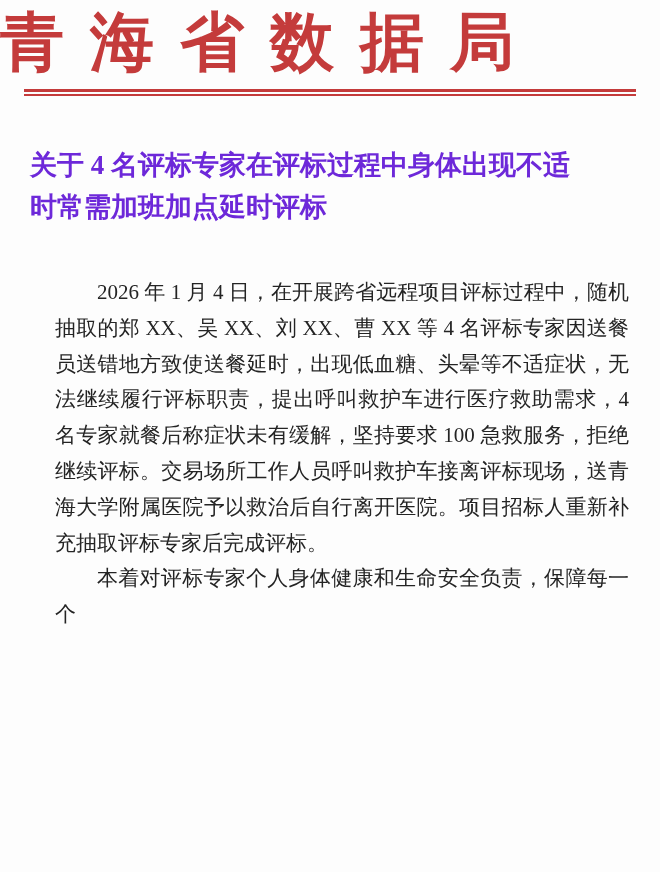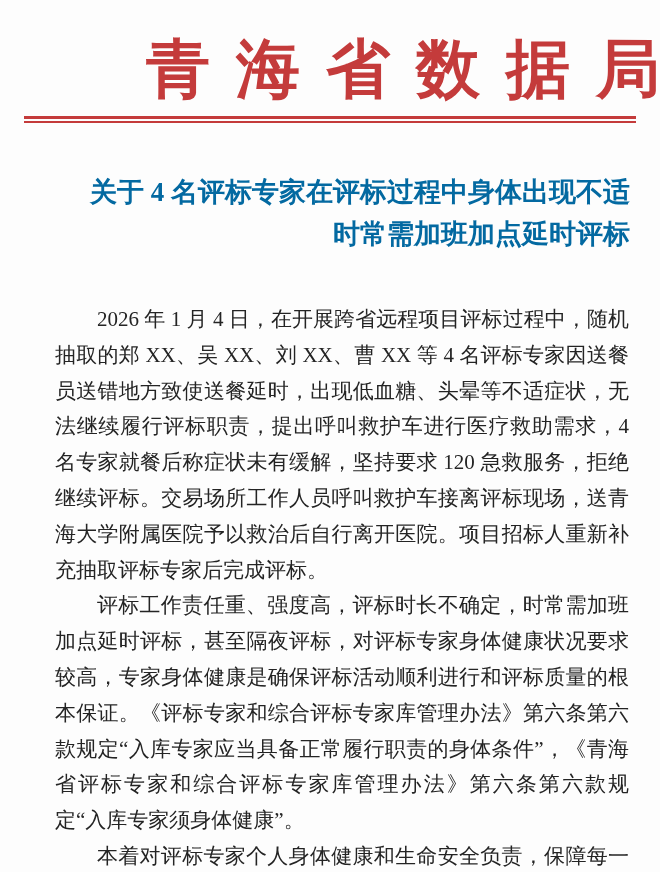--- a/index.html
+++ b/index.html
@@ -10,22 +10,22 @@
   .page {
     position: relative;
     width: 660px;
     height: 872px;
     margin: 0 auto;
     background: #fdfdfd;
     overflow: hidden;
     font-family: "Liberation Serif", "DejaVu Serif", serif;
   }
   .letterhead {
-    padding-top: 35px;
-    text-align: right;
+    padding-top: 8px;
+    text-align: left;
   }
   .agency-name {
     display: inline-block;
     color: #c43b3b;
     font-size: 64px;
     line-height: 70px;
     font-weight: bold;
     letter-spacing: 26px;
     margin-right: -26px; 
     white-space: nowrap;
@@ -33,22 +33,22 @@
   .double-rule {
     width: 612px;
     height: 2px;               
     margin: 11px auto 0 auto;
     border-top: 3px solid #c43b3b;
     border-bottom: 2px solid #c43b3b;
     box-sizing: content-box;
   }
   .doc-title {
     margin: 48px 30px 0 30px;
-    text-align: right;
-    color: #0369a1;
+    text-align: left;
+    color: #6d28d9;
     font-weight: bold;
     font-size: 27px;
     line-height: 42px;
   }
   .title-line {
     display: block;
   }
   .doc-body {
     margin-top: 47px;
     padding: 0 31px 0 55px;
@@ -71,18 +71,17 @@
     <div class="agency-name">青海省数据局</div>
     <div class="double-rule"></div>
   </div>
 
   <h1 class="doc-title">
     <span class="title-line">关于 4 名评标专家在评标过程中身体出现不适</span>
     <span class="title-line">时常需加班加点延时评标</span>
   </h1>
 
   <div class="doc-body">
-    <p>2026 年 1 月 4 日，在开展跨省远程项目评标过程中，随机抽取的郑 XX、吴 XX、刘 XX、曹 XX 等 4 名评标专家因送餐员送错地方致使送餐延时，出现低血糖、头晕等不适症状，无法继续履行评标职责，提出呼叫救护车进行医疗救助需求，4 名专家就餐后称症状未有缓解，坚持要求 120 急救服务，拒绝继续评标。交易场所工作人员呼叫救护车接离评标现场，送青海大学附属医院予以救治后自行离开医院。项目招标人重新补充抽取评标专家后完成评标。</p>
-    <p>评标工作责任重、强度高，评标时长不确定，时常需加班加点延时评标，甚至隔夜评标，对评标专家身体健康状况要求较高，专家身体健康是确保评标活动顺利进行和评标质量的根本保证。《评标专家和综合评标专家库管理办法》第六条第六款规定“入库专家应当具备正常履行职责的身体条件”，《青海省评标专家和综合评标专家库管理办法》第六条第六款规定“入库专家须身体健康”。</p>
+    <p>2026 年 1 月 4 日，在开展跨省远程项目评标过程中，随机抽取的郑 XX、吴 XX、刘 XX、曹 XX 等 4 名评标专家因送餐员送错地方致使送餐延时，出现低血糖、头晕等不适症状，无法继续履行评标职责，提出呼叫救护车进行医疗救助需求，4 名专家就餐后称症状未有缓解，坚持要求 100 急救服务，拒绝继续评标。交易场所工作人员呼叫救护车接离评标现场，送青海大学附属医院予以救治后自行离开医院。项目招标人重新补充抽取评标专家后完成评标。</p>
     <p>本着对评标专家个人身体健康和生命安全负责，保障每一个</p>
   </div>
 
 </div>
 
 </body></html>

